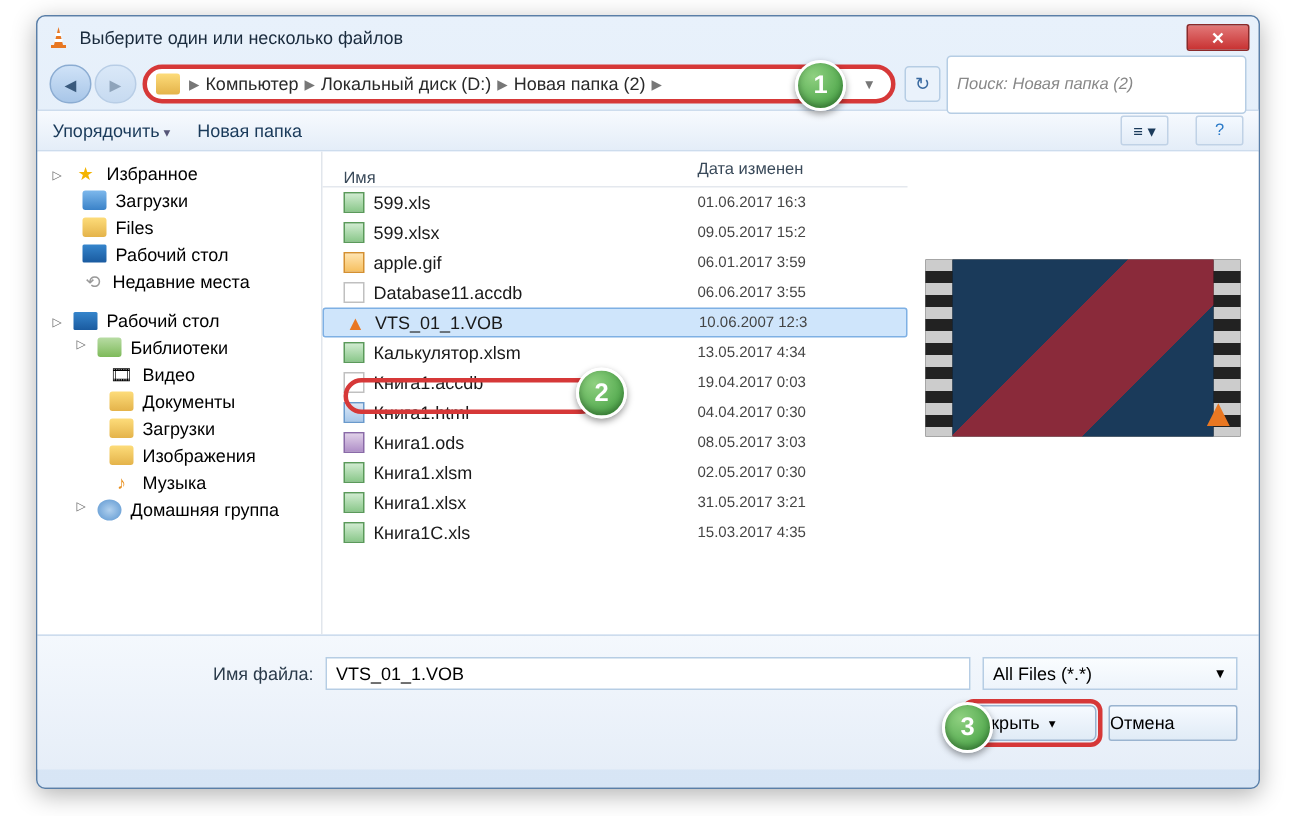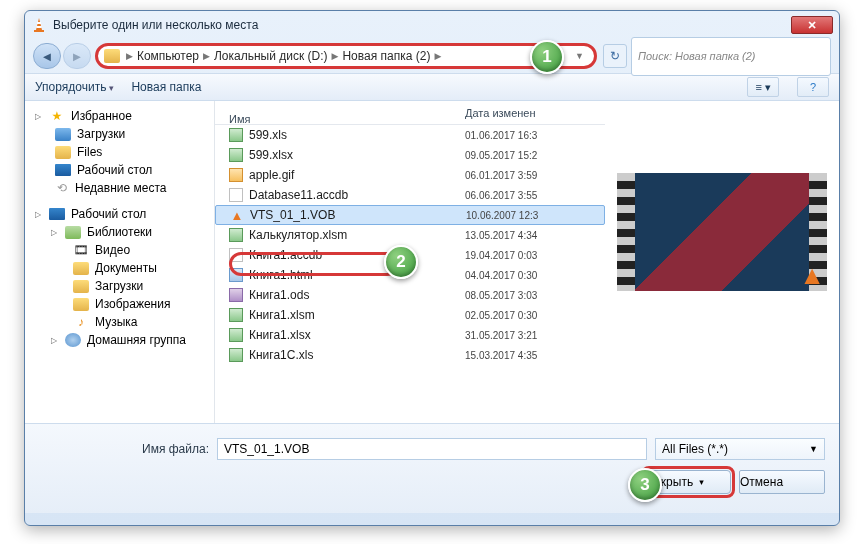--- a/index.html
+++ b/index.html
@@ -25,21 +25,21 @@
 
 .toolbar { height: 28px; background: linear-gradient(#f7fafe,#e4edf8); border-top: 1px solid #cddced; border-bottom: 1px solid #cddced; display: flex; align-items: center; padding: 0 10px; font-size: 12px; color: #1a3a5a; gap: 18px; }
 .toolbar .tbdrop::after { content: " ▾"; font-size: 9px; color: #557; }
 .toolbar .spacer { flex: 1; }
 .toolbar .viewbtn, .toolbar .helpbtn { width: 32px; height: 20px; border: 1px solid #c0d2e6; border-radius: 2px; background: linear-gradient(#f4f9ff,#e2ecf7); display: flex; align-items: center; justify-content: center; font-size: 11px; }
 
 .body { display: flex; height: 322px; background: #fff; }
 .sidebar { width: 190px; border-right: 1px solid #e1e6ec; padding: 6px 0; overflow: hidden; font-size: 12px; }
 .sb-group { margin-bottom: 8px; }
 .sb-head { display: flex; align-items: center; padding: 2px 10px; gap: 6px; }
-.sb-item { display: flex; align-items: center; padding: 2px 10px 2px 30px; gap: 6px; }
+.sb-item { display: flex; padding: 2px 10px 2px 30px; gap: 6px; }
 .sb-triangle { font-size: 8px; color: #6a6a6a; width: 8px; }
 .ico { width: 16px; height: 14px; display: inline-flex; align-items: center; justify-content: center; font-size: 12px; }
 .star { color: #f4b400; }
 .folder { background: linear-gradient(#fddc7a,#e4b34a); border-radius: 2px; width: 16px; height: 13px; }
 .folder.blue { background: linear-gradient(#7db8ec,#3a82c8); }
 .desktop { background: linear-gradient(#3585cc,#1a5ba0); border-radius: 1px; width: 16px; height: 12px; }
 .greylink { color: #999; width: 14px; }
 .lib { background: linear-gradient(#b8dca4,#7eba5a); border-radius: 2px; width: 16px; height: 13px; }
 .music { color: #e89020; }
 .group-ico { width:16px; height:14px; background: radial-gradient(#b0d0ee,#5a95d0); border-radius:50%; }
@@ -88,21 +88,21 @@
 <body>
 
 <div class="window">
   <div class="titlebar">
     <svg class="appicon" viewBox="0 0 16 16">
         <polygon points="8,1 11,13 5,13" fill="#e87722"></polygon>
         <rect x="3" y="13" width="10" height="2" fill="#e87722"></rect>
         <rect x="6" y="5" width="4" height="2" fill="#fff"></rect>
         <rect x="5.3" y="9" width="5.4" height="2" fill="#fff"></rect>
       </svg>
-    <div class="title">Выберите один или несколько места</div>
+    <div class="title">Выберите один или несколько файлов</div>
     <div class="closebtn">✕</div>
   </div>
 
   <div class="navrow">
     <div class="navbtns">
       <div class="navcircle">◄</div>
       <div class="navcircle fwd">►</div>
     </div>
     <div class="addrwrap">
       <div class="foldericon"></div>

